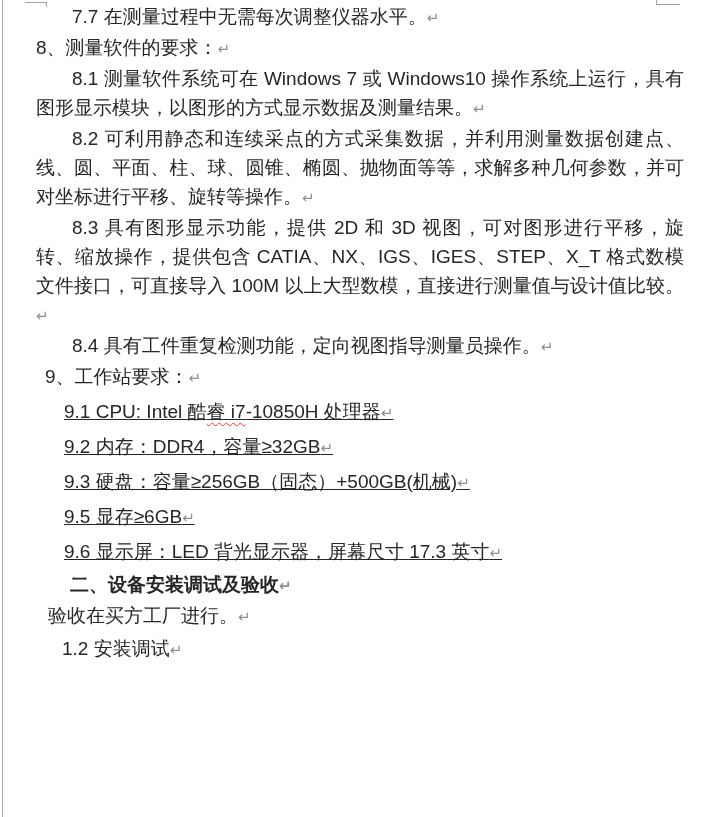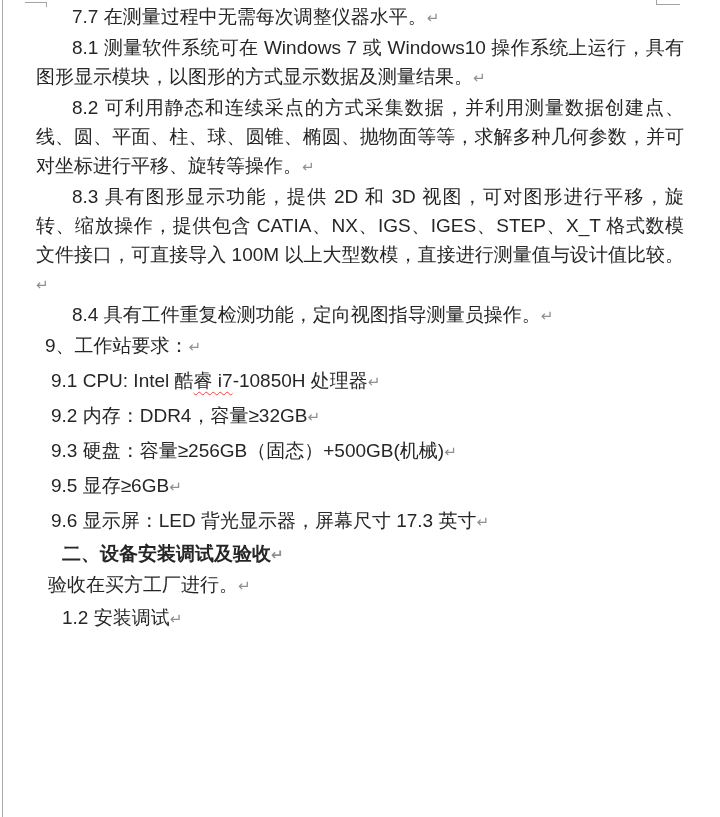--- a/index.html
+++ b/index.html
@@ -25,22 +25,22 @@
   }
   p{
     margin:0;
     font-size:19px;
     line-height:29px;
     white-space:normal;
   }
   .just{text-align:justify;}
   .ind{text-indent:36px;}
   .sec9head{margin-left:9px;}
-  .sec9item{margin-top:4px;margin-left:15px;}
-  .bold-head{margin-top:2px;margin-left:26px;font-weight:bold;}
+  .sec9item{margin-top:4px;margin-left:28px;text-decoration:underline;}
+  .bold-head{margin-top:2px;margin-left:34px;font-weight:bold;}
   .accept{margin-left:12px;}
   .item21{margin-top:2px;margin-left:26px;}
   .pmark{
     color:#8f8f8f;
     font-size:15px;
     font-family:"DejaVu Sans",sans-serif;
   }
   .err{
     text-decoration-line:underline;
     text-decoration-style:wavy;
@@ -57,20 +57,21 @@
   <div class="page-edge"></div>
   <div class="crop crop-tl-h"></div>
   <div class="crop crop-tl-v"></div>
   <div class="crop crop-tr-v"></div>
   <div class="crop crop-tr-h"></div>
 
   <div class="text-area">
 
     <p class="just ind"><span>7.7 在测量过程中无需每次调整仪器水平。</span><span class="pmark">↵</span></p>
 
+    <p class="just"><span>8、测量软件的要求：</span><span class="pmark">↵</span></p>
 
     <p class="just ind"><span>8.1 测量软件系统可在 Windows 7 或 Windows10 操作系统上运行，具有图形显示模块，以图形的方式显示数据及测量结果。</span><span class="pmark">↵</span></p>
 
     <p class="just ind"><span>8.2 可利用静态和连续采点的方式采集数据，并利用测量数据创建点、线、圆、平面、柱、球、圆锥、椭圆、抛物面等等，求解多种几何参数，并可对坐标进行平移、旋转等操作。</span><span class="pmark">↵</span></p>
 
     <p class="just ind"><span>8.3 具有图形显示功能，提供 2D 和 3D 视图，可对图形进行平移，旋转、缩放操作，提供包含 CATIA、NX、IGS、IGES、STEP、X_T 格式数模文件接口，可直接导入 100M 以上大型数模，直接进行测量值与设计值比较。</span><span class="pmark">↵</span></p>
 
     <p class="just ind"><span>8.4 具有工件重复检测功能，定向视图指导测量员操作。</span><span class="pmark">↵</span></p>
 
 

